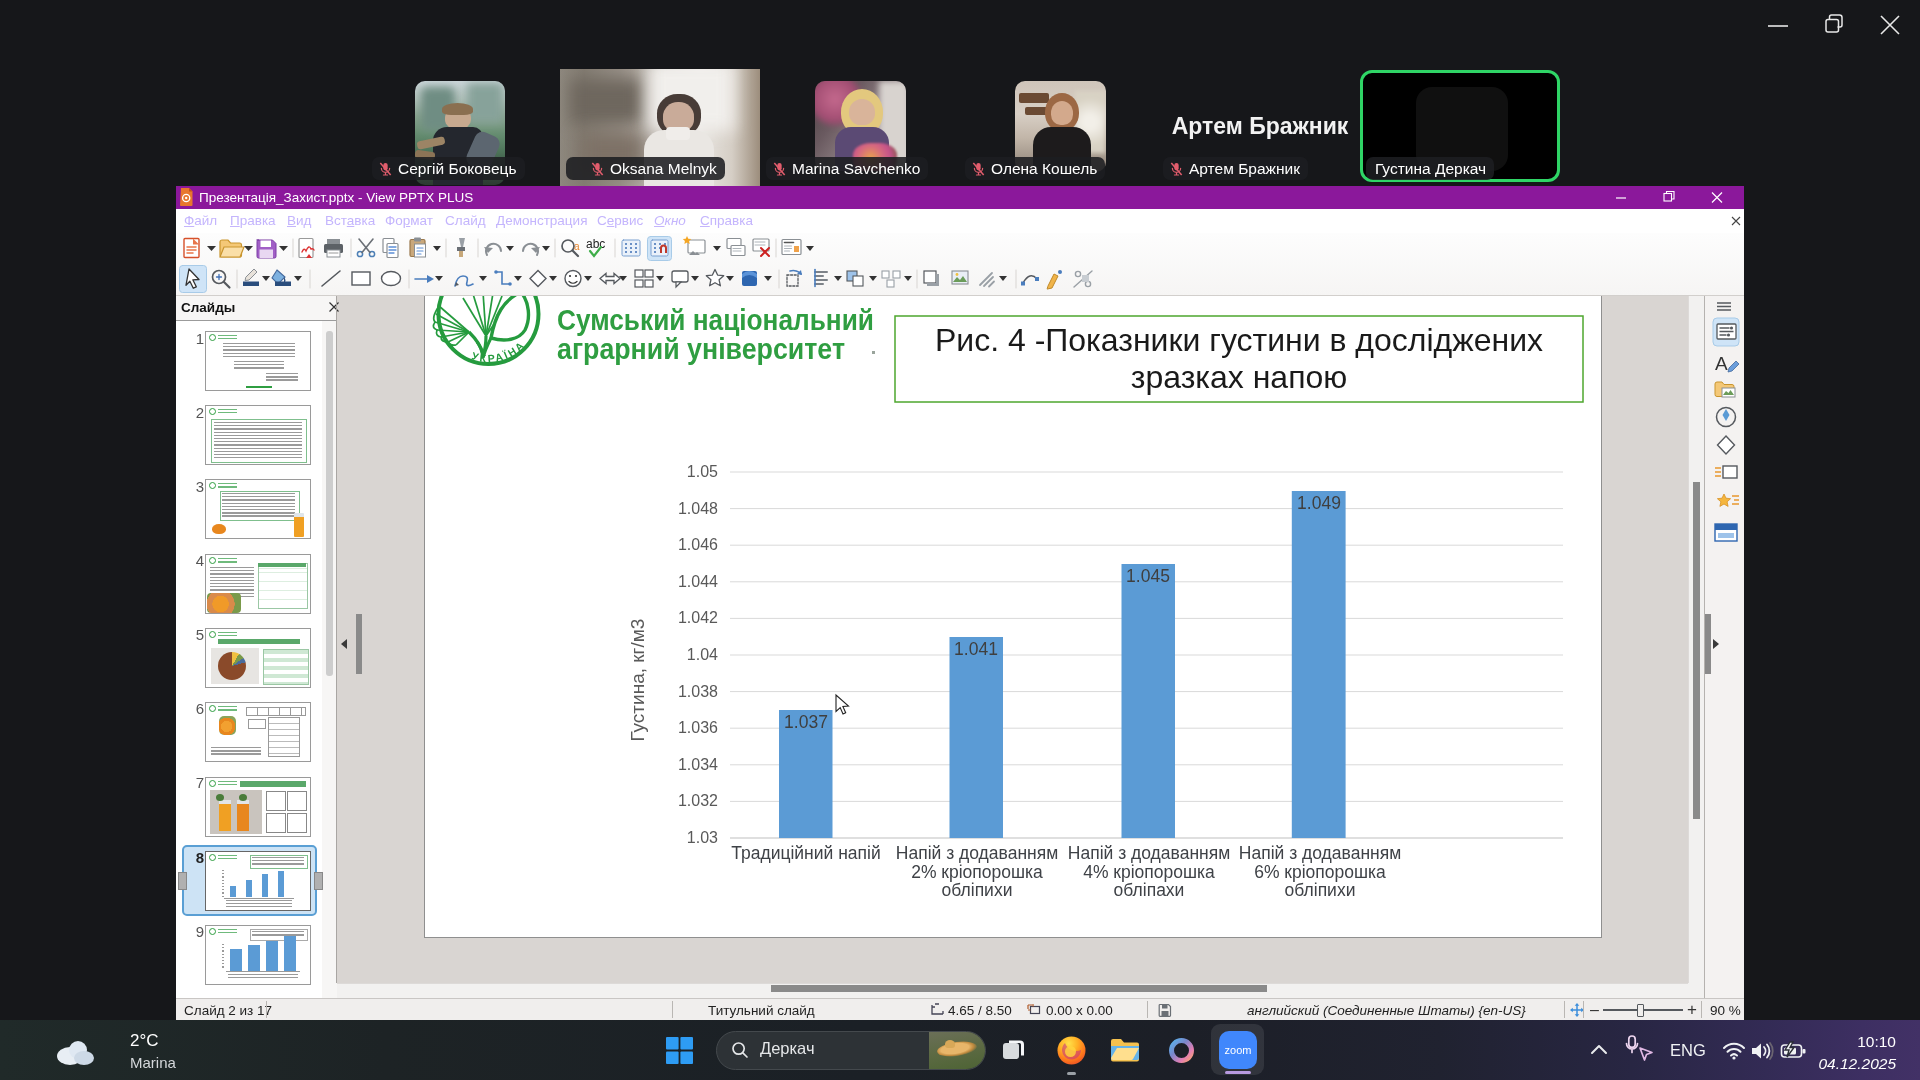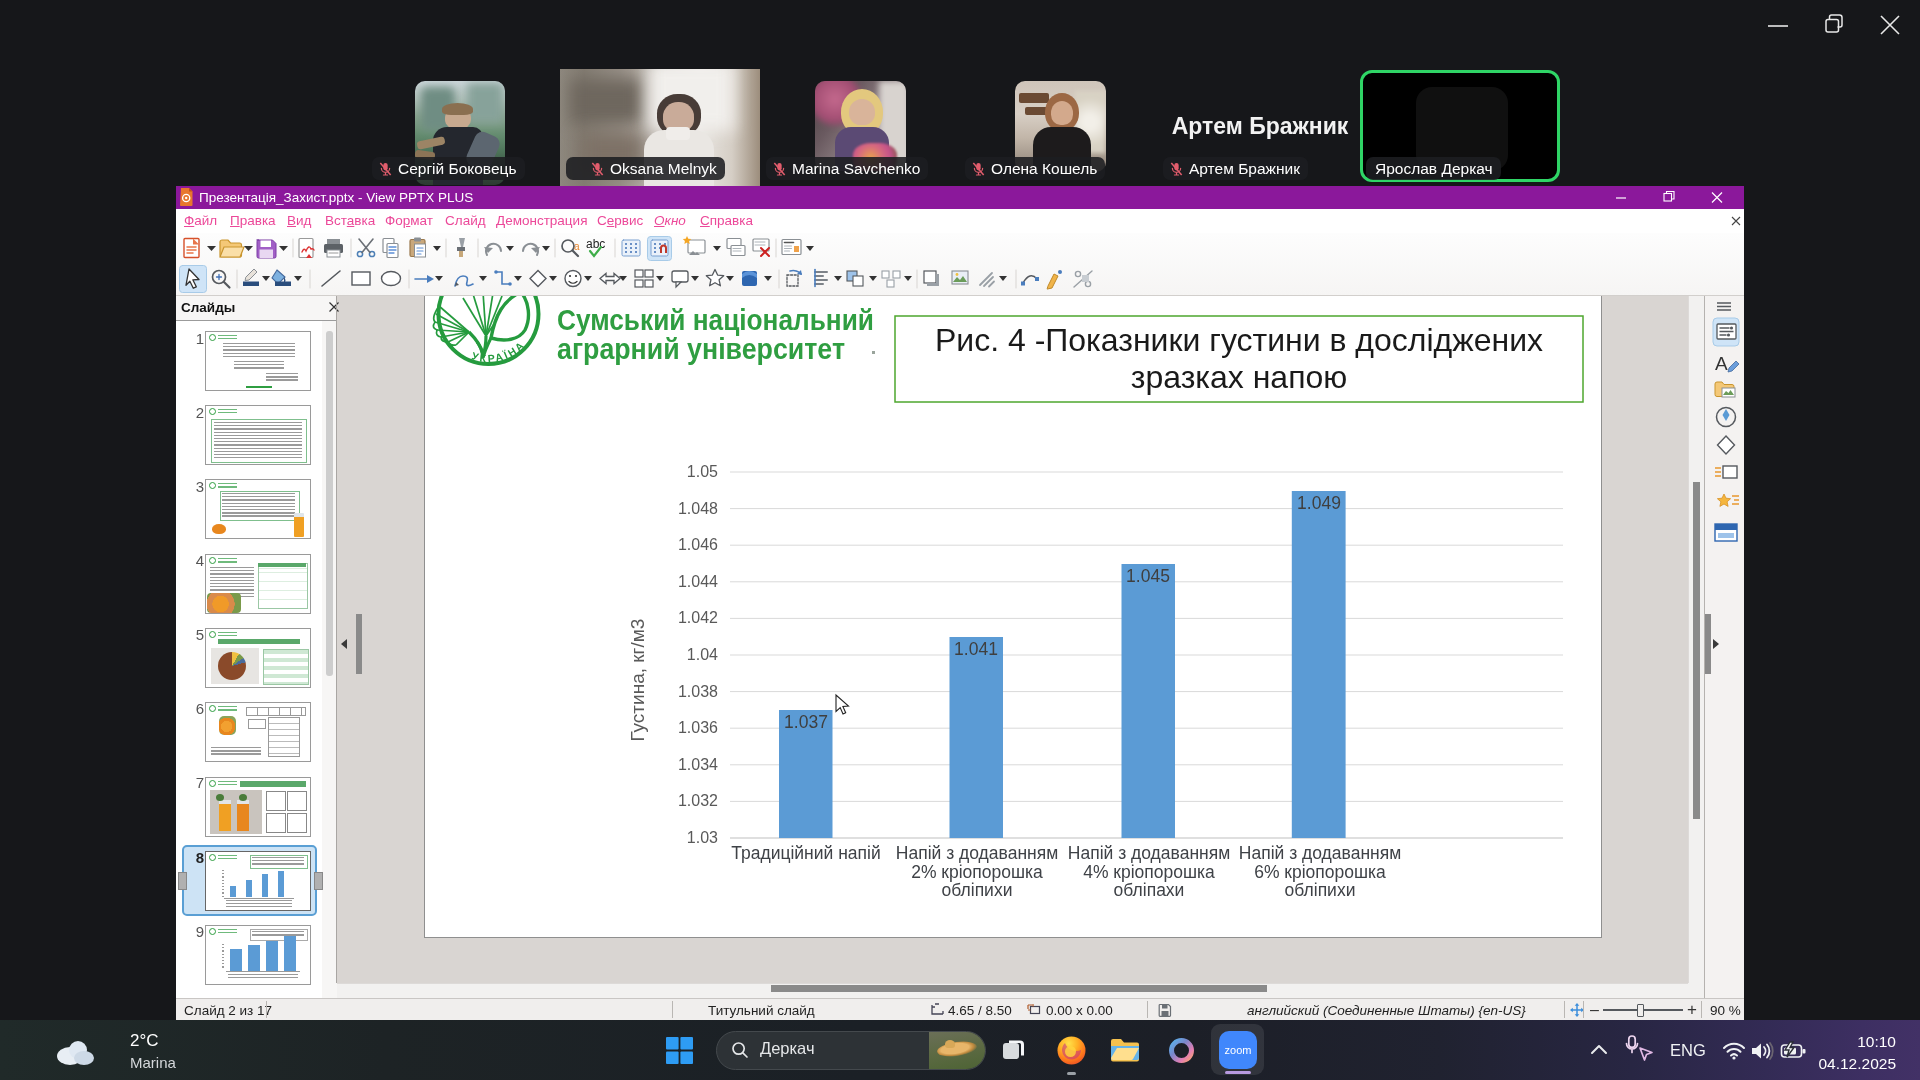--- a/index.html
+++ b/index.html
@@ -100,39 +100,39 @@
         <line x1="2.5" y1="1.5" x2="13.5" y2="14.5" stroke="#e25d6d" stroke-width="1.6"></line>
       </svg>
   Олена Кошель</div>
 <div class="lbl" style="left:1163px;top:157px;">
   <svg class="mic" viewBox="0 0 16 16">
         <path d="M8 1.5a2.3 2.3 0 0 1 2.3 2.3v3.4A2.3 2.3 0 0 1 8 9.5a2.3 2.3 0 0 1-2.3-2.3V3.8A2.3 2.3 0 0 1 8 1.5z" fill="#e25d6d"></path>
         <path d="M3.6 7.2a4.4 4.4 0 0 0 8.8 0M8 11.6v2.6M5.8 14.4h4.4" stroke="#e25d6d" stroke-width="1.3" fill="none" stroke-linecap="round"></path>
         <line x1="2.5" y1="1.5" x2="13.5" y2="14.5" stroke="#e25d6d" stroke-width="1.6"></line>
       </svg>
   Артем Бражник</div>
-<div class="lbl" style="left:1366px;top:157px;padding-left:9px;">Ярослав Деркач</div>
+<div class="lbl" style="left:1366px;top:157px;padding-left:9px;">Густина Деркач</div>
 
 <div class="abs" style="left:176px;top:186px;width:1568px;height:23px;background:#8b189b;"></div>
 <svg class="abs" style="left:180px;top:188px;" width="13" height="18" viewBox="0 0 13 18">
   <path d="M1 0 h8 l3.5 3.5 v13.5 a1 1 0 0 1 -1 1 h-10.5 a1 1 0 0 1 -1-1 z" fill="#e8772e"></path>
   <path d="M9 0 l3.5 3.5 h-3.5 z" fill="#c4511a"></path>
   <circle cx="6.2" cy="10" r="3.6" fill="none" stroke="#fff" stroke-width="1.3"></circle>
   <circle cx="6.2" cy="10" r="1.2" fill="#fff"></circle>
 </svg>
 <div class="abs" style="left:199px;top:190px;color:#fff;font-size:13.5px;">Презентація_Захист.pptx - View PPTX PLUS</div>
 <svg class="abs" style="left:1600px;top:189px;" width="140" height="17" viewBox="0 0 140 17">
   <line x1="16" y1="9" x2="26" y2="9" stroke="#fff" stroke-width="1.2"></line>
   <rect x="64" y="4.5" width="7.5" height="7.5" fill="none" stroke="#fff" stroke-width="1.1"></rect>
   <path d="M66.5 4.5 v-2 h7.5 v7.5 h-2" fill="none" stroke="#fff" stroke-width="1.1"></path>
   <path d="M112 3.5 l10 10 M122 3.5 l-10 10" stroke="#fff" stroke-width="1.2"></path>
 </svg>
 
 <div class="abs" style="left:176px;top:209px;width:1568px;height:24px;background:#ffffff;"></div>
-<div class="abs" id="menubar" style="left:176px;top:209px;width:1568px;height:24px;color:#ec4899;font-size:13.5px;line-height:23px;">
+<div class="abs" id="menubar" style="left:176px;top:209px;width:1568px;height:24px;color:#c4b5fd;font-size:13.5px;line-height:23px;">
   <span class="abs" style="left:8px;"><u>Ф</u>айл</span>
   <span class="abs" style="left:54px;"><u>П</u>равка</span>
   <span class="abs" style="left:111px;"><u>В</u>ид</span>
   <span class="abs" style="left:149px;">Вст<u>а</u>вка</span>
   <span class="abs" style="left:209px;">Фо<u>р</u>мат</span>
   <span class="abs" style="left:269px;">Слайд</span>
   <span class="abs" style="left:320px;"><u>Д</u>емонстрация</span>
   <span class="abs" style="left:421px;">С<u>е</u>рвис</span>
   <span class="abs" style="left:478px;font-style:italic;"><u>О</u>кно</span>
   <span class="abs" style="left:524px;"><u>С</u>правка</span>
@@ -763,16 +763,16 @@
     <path d="M14 6 a6 6 0 0 1 0 8 M17 3.5 a10 10 0 0 1 0 13" fill="none" stroke="#f0f2f4" stroke-width="1.8" stroke-linecap="round"></path>
     <path d="M20 2 a13 13 0 0 1 0 16" fill="none" stroke="#6a6470" stroke-width="1.8" stroke-linecap="round"></path>
   </svg>
   <svg class="abs" style="left:1780px;top:21px;" width="27" height="19" viewBox="0 0 27 19">
     <rect x="1.5" y="4" width="20" height="12" rx="3" fill="none" stroke="#f0f2f4" stroke-width="1.6"></rect>
     <rect x="4" y="6.5" width="12" height="7" rx="1.5" fill="#f0f2f4"></rect>
     <rect x="22.5" y="8" width="3" height="4.5" rx="1" fill="#f0f2f4"></rect>
     <path d="M10 1 l-5 8 h4 l-2 7 7 -9.5 h-4 l3 -5.5 z" fill="#f0f2f4" stroke="#2a2d35" stroke-width="1.4"></path>
   </svg>
   <div class="abs" style="left:1806px;top:13px;width:90px;text-align:right;color:#fff;font-size:15.5px;">10:10</div>
-  <div class="abs" style="left:1806px;top:35px;width:90px;text-align:right;color:#fff;font-size:15.5px;">04.12.2025</div>
+  <div class="abs" style="left:1806px;top:35px;width:90px;text-align:right;color:#fff;font-size:15.5px;font-style:italic;">04.12.2025</div>
 </div>
 
 </div>
 
 </body></html>

